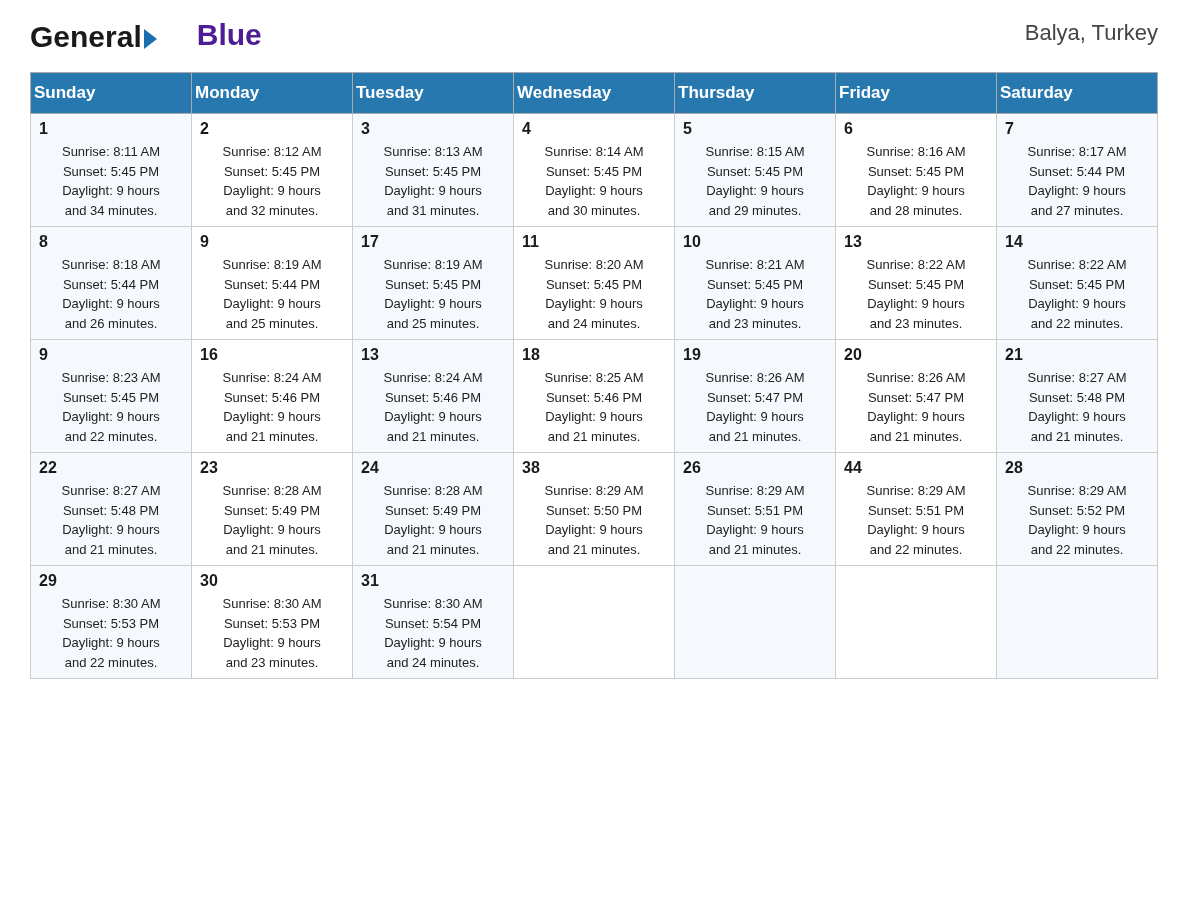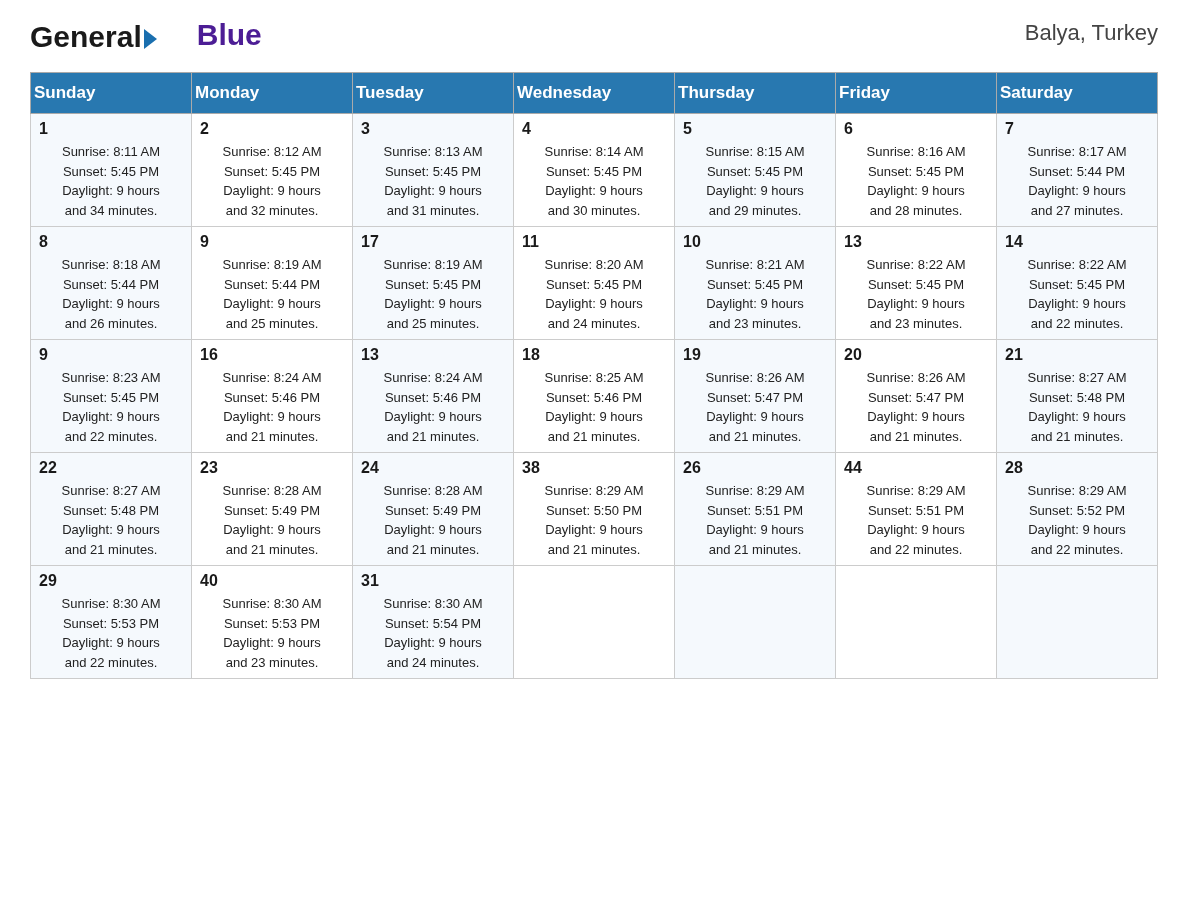--- a/index.html
+++ b/index.html
@@ -375,21 +375,21 @@
         <td>
           <span class="day-number">29</span>
         <div class="day-info">
           Sunrise: 8:30 AM<br>
           Sunset: 5:53 PM<br>
           Daylight: 9 hours<br>
           and 22 minutes.
         </div>
         </td>
         <td>
-          <span class="day-number">40</span>
+          <span class="day-number">30</span>
         <div class="day-info">
           Sunrise: 8:30 AM<br>
           Sunset: 5:53 PM<br>
           Daylight: 9 hours<br>
           and 23 minutes.
         </div>
         </td>
         <td>
           <span class="day-number">31</span>
         <div class="day-info">

